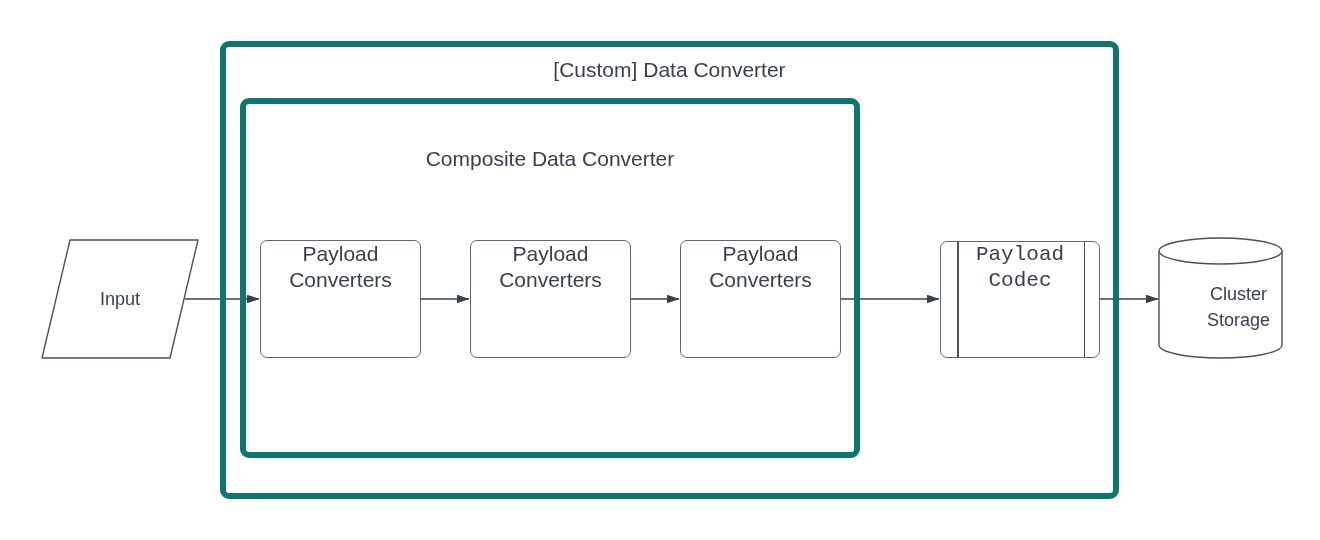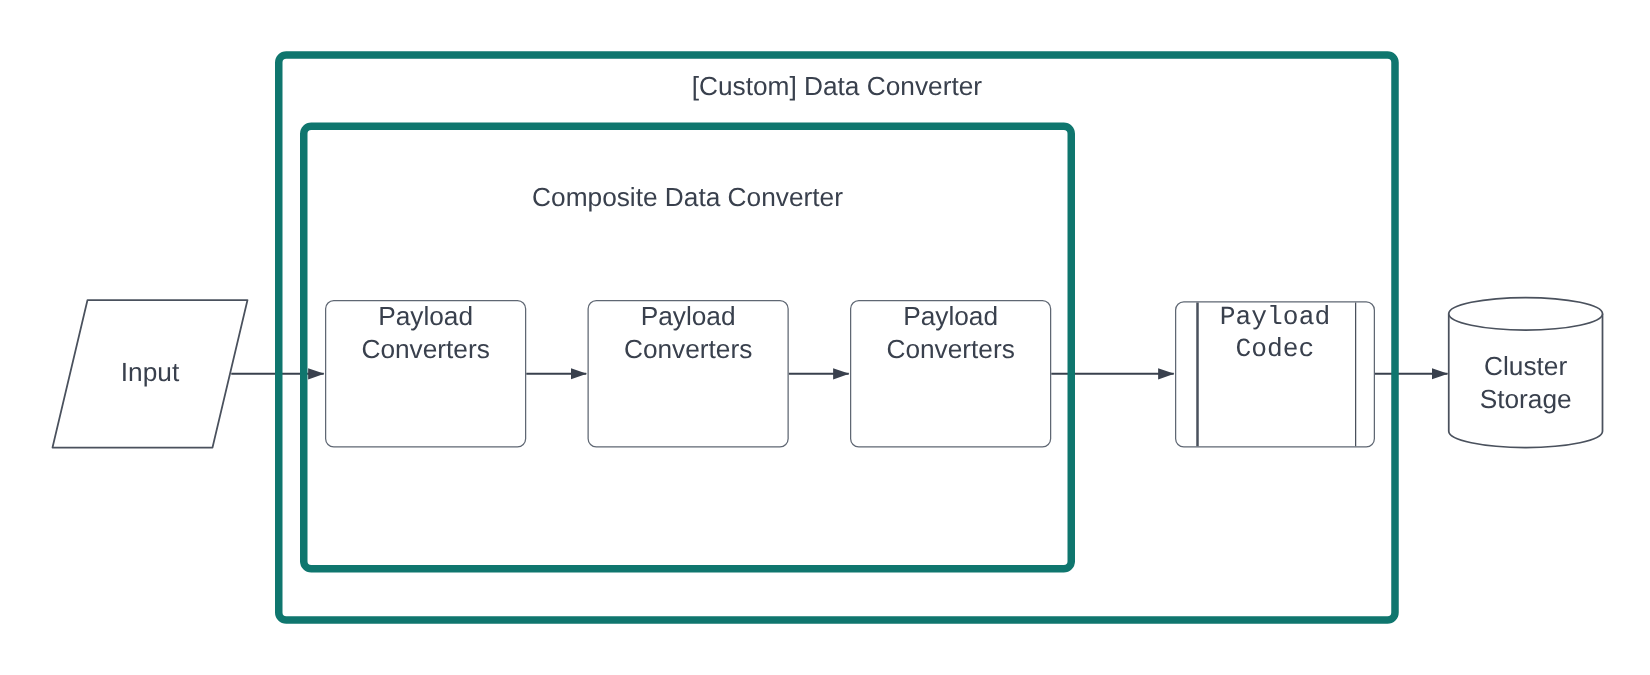--- a/index.html
+++ b/index.html
@@ -80,26 +80,26 @@
     background: #4A515D;
   }
   .codec-bar-left { left: 16px; }
   .codec-bar-right { right: 14px; }
   .shape-label {
     position: absolute;
     display: flex;
     align-items: center;
     justify-content: center;
     text-align: center;
-    font-size: 21px;
+    font-size: 18px;
     line-height: 26px;
     color: #39404D;
   }
   .label-input { left: 42px; top: 240px; width: 156px; height: 118px; }
-  .label-storage { left: 1159px; top: 255px; width: 123px; height: 104px; }
+  .label-storage { left: 1159px; top: 255px; width: 123px; height: 104px; padding-left: 18px; }
 </style>
 </head>
 <body>
 
 <div class="canvas">
 
   <svg class="svg-layer" width="1320" height="540" viewBox="0 0 1320 540" xmlns="http://www.w3.org/2000/svg">
     <defs>
       <marker id="arrowhead" markerUnits="userSpaceOnUse" markerWidth="14" markerHeight="10" refX="12.5" refY="4.5" orient="auto">
         <path d="M0,0 L13,4.5 L0,9 Z" fill="#39404D"></path>

